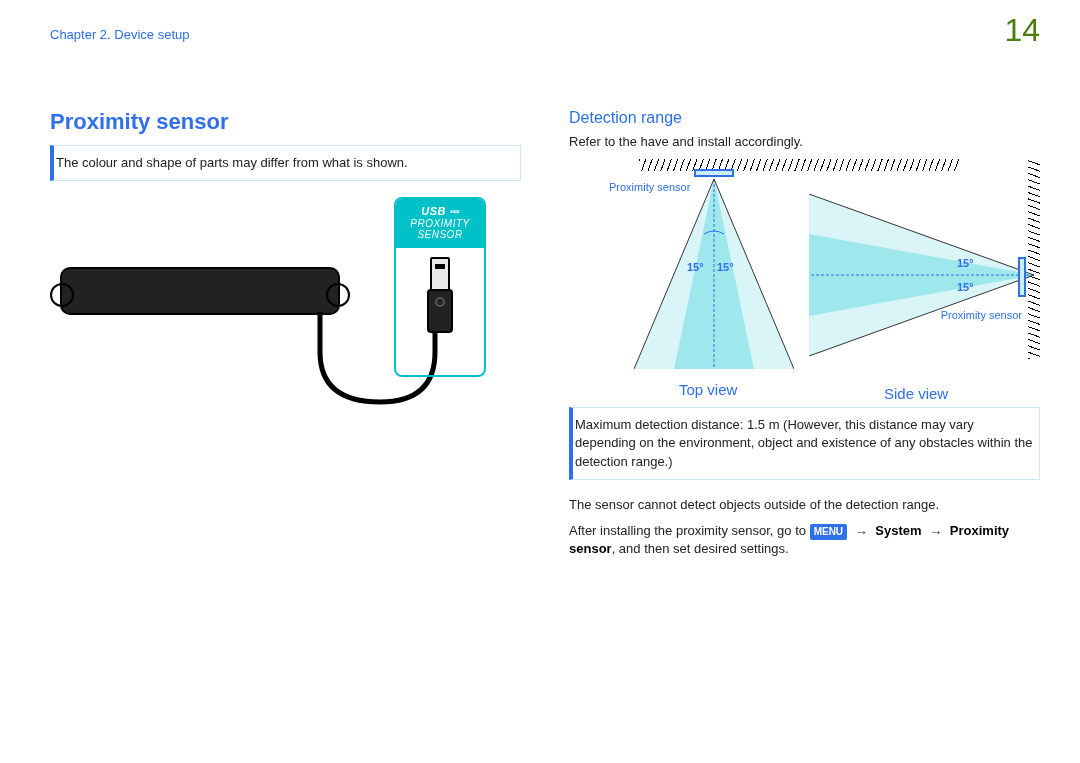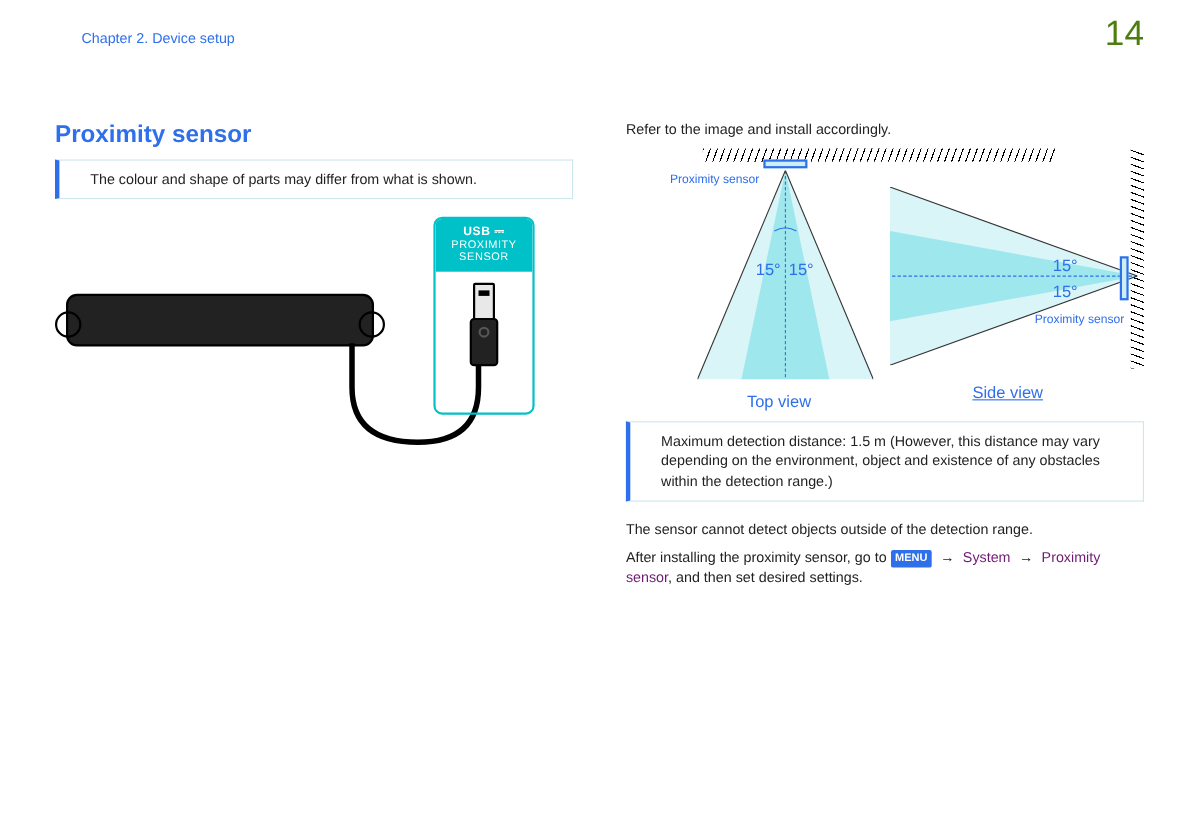--- a/index.html
+++ b/index.html
@@ -15,21 +15,20 @@
   }
   .header {
     display: flex;
     justify-content: space-between;
     align-items: center;
     margin-bottom: 60px;
   }
   .chapter-label {
     color: #2e6fea;
     font-size: 13px;
-    margin-left: 24px;
   }
   .page-number {
     color: #4d7c0f;
     font-size: 32px;
     font-weight: 300;
     margin-top: -8px;
   }
   .columns {
     display: flex;
     gap: 48px;
@@ -47,21 +46,21 @@
   h3.sub-title {
     color: #2e6fea;
     font-size: 16px;
     font-weight: 500;
     margin-bottom: 6px;
   }
   p { line-height: 1.4; margin-bottom: 8px; }
   .note-box {
     border: 1px solid #cce7ef;
     border-left: 4px solid #2e6fea;
-    padding: 8px 28px;
+    padding: 8px 2px;
     font-size: 13px;
     margin: 8px 0 16px 0;
     line-height: 1.4;
   }
   
   .left-diagram {
     position: relative;
     height: 230px;
     margin-top: 8px;
   }
@@ -97,20 +96,21 @@
     border-radius: 8px;
     overflow: hidden;
   }
   .usb-box .top {
     background: #00c0c8;
     color: #fff;
     text-align: center;
     font-size: 10px;
     padding: 6px 0 8px 0;
     letter-spacing: 0.5px;
+    font-style: italic;
   }
   .usb-box .top .line1 { font-size: 11px; font-weight: 600; }
   .usb-connector {
     position: absolute;
     left: 50%;
     transform: translateX(-50%);
     top: 58px;
     width: 26px;
   }
   .usb-tip {
@@ -182,21 +182,22 @@
   .sensor-label {
     position:absolute;
     color:#2e6fea;
     font-size:11px;
     text-align:center;
     line-height:1.2;
   }
   .angle-label {
     position:absolute;
     color:#2e6fea;
-    font-size:15px;
+    font-size:11px;
+    font-weight:bold;
   }
   .sensor-rect-top {
     position:absolute;
     top:10px; left:125px;
     width:40px; height:8px;
     border:2px solid #2e6fea;
     background:#cdeef5;
   }
   .sensor-rect-side {
     position:absolute;
@@ -218,21 +219,21 @@
   .menu-badge {
     display:inline-block;
     background:#2e6fea;
     color:#fff;
     font-size:10px;
     font-weight:600;
     padding:1px 4px;
     border-radius:2px;
     vertical-align:middle;
   }
-  .path-text { color:#701a75; font-weight:400; }
+  .path-text { color:#000000; font-weight:700; }
   .arrow { margin: 0 4px; }
 </style>
 </head>
 <body>
 
 <div class="header">
   <span class="chapter-label">Chapter 2. Device setup</span>
   <span class="page-number">14</span>
 </div>
 
@@ -257,21 +258,22 @@
         </div>
         <div class="usb-connector">
           <div class="usb-tip"></div>
           <div class="usb-body"></div>
         </div>
       </div>
     </div>
   </div>
 
   <div class="col">
-    <p>Refer to the image and install accordingly.</p>
+    <h3 class="sub-title">Detection range</h3>
+    <p>Refer to the have and install accordingly.</p>
 
     <div class="detection-diagram">
       <div class="hatch-top"></div>
       <div class="hatch-wall"></div>
 
       <svg class="cone-top" viewBox="0 0 160 190">
         <polygon points="80,0 0,190 160,190" fill="#bfeef3" opacity="0.6"></polygon>
         <polygon points="80,0 40,190 120,190" fill="#8fe3ea" opacity="0.8"></polygon>
         <line x1="80" y1="0" x2="80" y2="190" stroke="#2e6fea" stroke-width="1" stroke-dasharray="3,2"></line>
         <line x1="80" y1="0" x2="0" y2="190" stroke="#333" stroke-width="1"></line>
@@ -296,21 +298,21 @@
       <div class="sensor-label" style="top:150px; right:18px; text-align:left;">
         <span>Proximity sensor</span>
       </div>
 
       <span class="angle-label" style="top:102px; left:118px;">15°</span>
       <span class="angle-label" style="top:102px; left:148px;">15°</span>
       <span class="angle-label" style="top:98px; left:388px;">15°</span>
       <span class="angle-label" style="top:122px; left:388px;">15°</span>
 
       <span class="view-label" style="top:222px; left:110px;">Top view</span>
-      <span class="view-label" style="top:214px; left:315px;text-decoration:underline;">Side view</span>
+      <span class="view-label" style="top:226px; left:315px;">Side view</span>
     </div>
 
     <div class="note-box">Maximum detection distance: 1.5 m (However, this distance may vary depending on the environment, object and existence of any obstacles within the detection range.)</div>
 
     <p>The sensor cannot detect objects outside of the detection range.</p>
 
     <p>
       <span>After installing the proximity sensor, go to </span>
       <span class="menu-badge">MENU</span>
       <span class="arrow">→</span>

